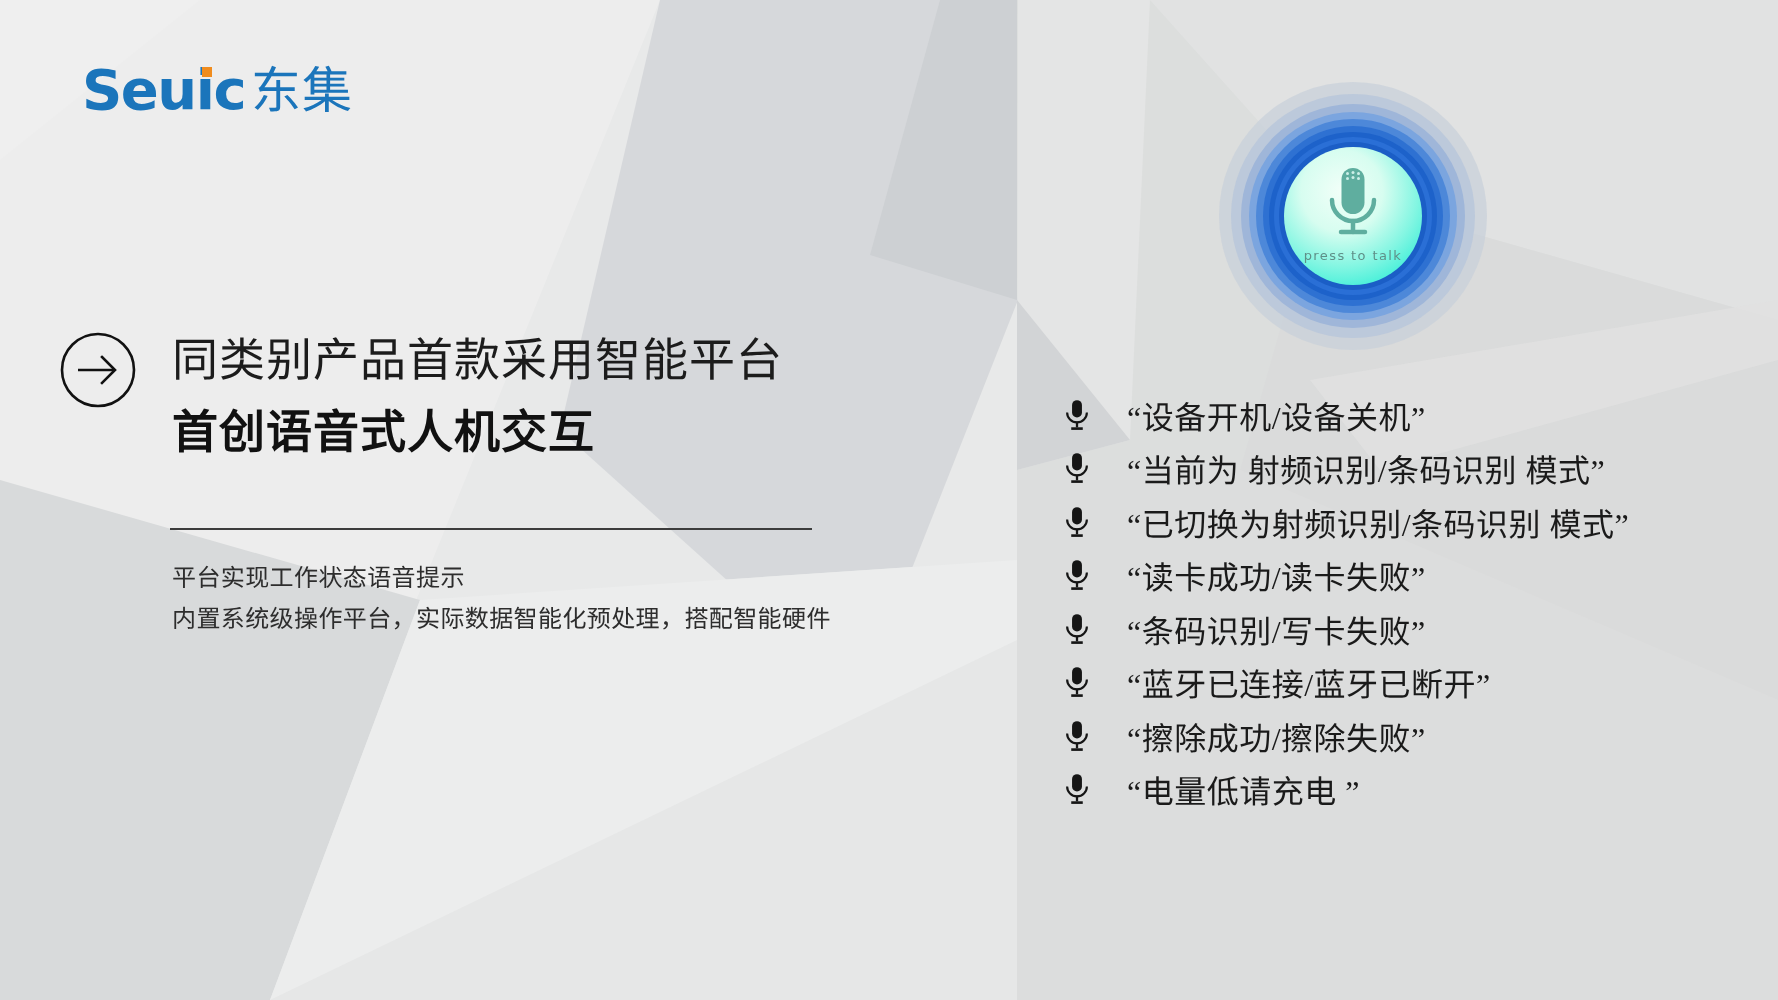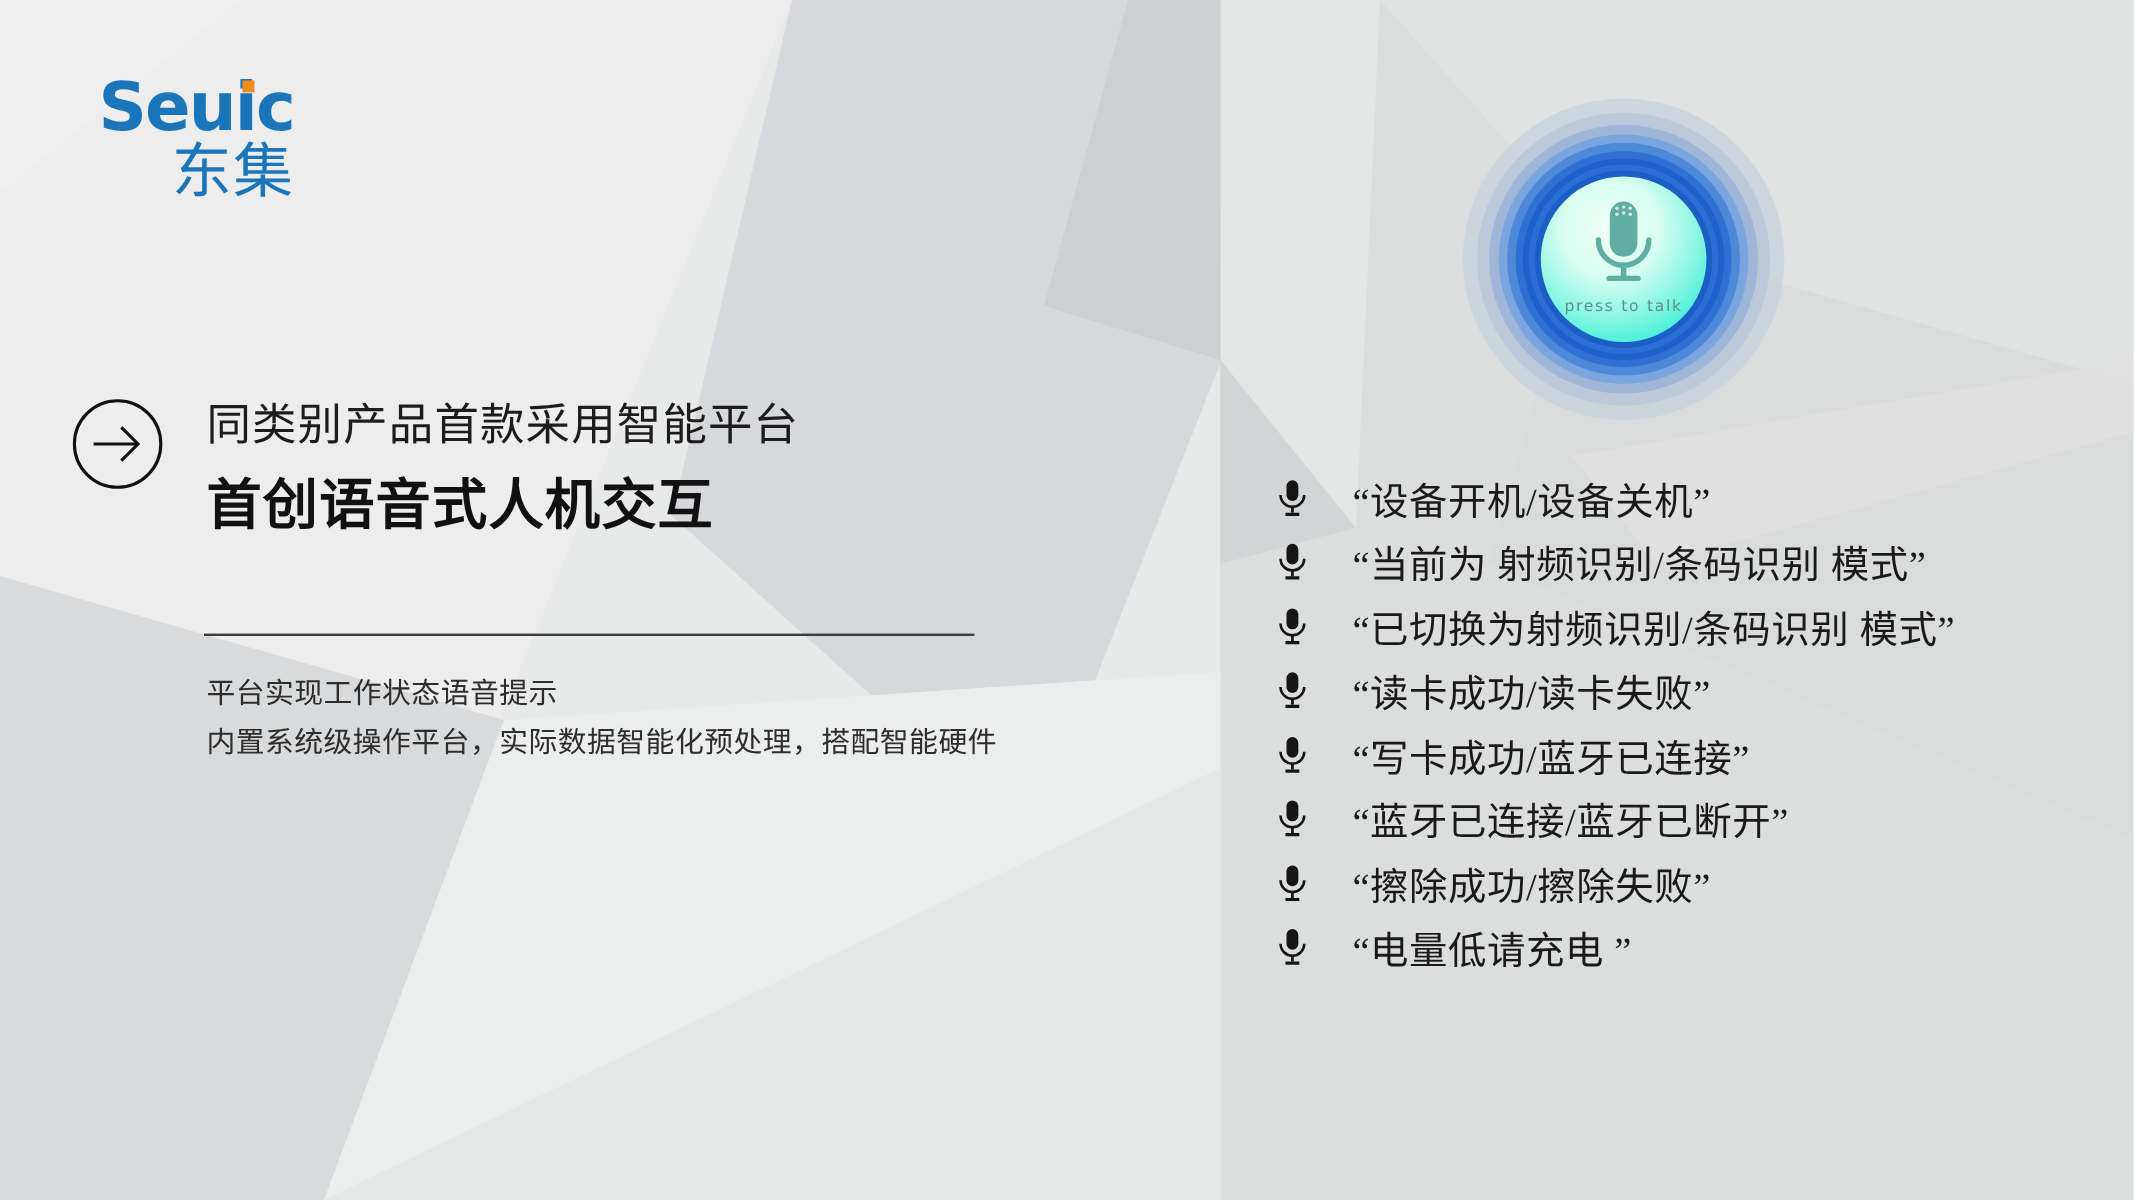--- a/index.html
+++ b/index.html
@@ -31,21 +31,20 @@
 
   
   .logo {
     position: absolute;
     left: 82px;
     top: 62px;
     display: flex;
     align-items: flex-end;
     line-height: 1;
     user-select: none;
-    flex-direction: column;
   }
   .logo-seuic {
     position: relative;
     font-family: "DejaVu Sans", sans-serif;
     font-size: 56px;
     font-weight: 700;
     letter-spacing: -1.5px;
     color: #1b75bb;
   }
   .logo-dot {
@@ -84,21 +83,21 @@
   }
 
   .headline {
     position: absolute;
     left: 172px;
     top: 332px;
     width: 700px;
   }
   .headline-line1 {
     font-family: "DejaVu Sans", "Liberation Sans", sans-serif;
-    font-size: 37px;
+    font-size: 46px;
     font-weight: 400;
     color: #1c1c1c;
     line-height: 1.22;
     letter-spacing: 1px;
     white-space: nowrap;
   }
   .headline-line2 {
     font-family: "DejaVu Sans", "Liberation Sans", sans-serif;
     font-size: 46px;
     font-weight: 700;
@@ -352,21 +351,21 @@
 
       <div class="prompt-row">
         <span class="prompt-icon">
           <svg viewBox="0 0 34 40" width="28" height="34" aria-hidden="true">
             <rect x="11" y="2" width="12" height="21" rx="6" fill="#151515"></rect>
             <path d="M 5,17 A 12,12 0 0 0 29,17" fill="none" stroke="#151515" stroke-width="2.6"></path>
             <line x1="17" y1="28" x2="17" y2="35" stroke="#151515" stroke-width="2.8"></line>
             <line x1="10" y1="36.5" x2="24" y2="36.5" stroke="#151515" stroke-width="3.2"></line>
           </svg>
         </span>
-        <span class="prompt-text">“写卡成功/蓝牙已连接”</span>
+        <span class="prompt-text">“条码识别/写卡失败”</span>
       </div>
 
       <div class="prompt-row">
         <span class="prompt-icon">
           <svg viewBox="0 0 34 40" width="28" height="34" aria-hidden="true">
             <rect x="11" y="2" width="12" height="21" rx="6" fill="#151515"></rect>
             <path d="M 5,17 A 12,12 0 0 0 29,17" fill="none" stroke="#151515" stroke-width="2.6"></path>
             <line x1="17" y1="28" x2="17" y2="35" stroke="#151515" stroke-width="2.8"></line>
             <line x1="10" y1="36.5" x2="24" y2="36.5" stroke="#151515" stroke-width="3.2"></line>
           </svg>

